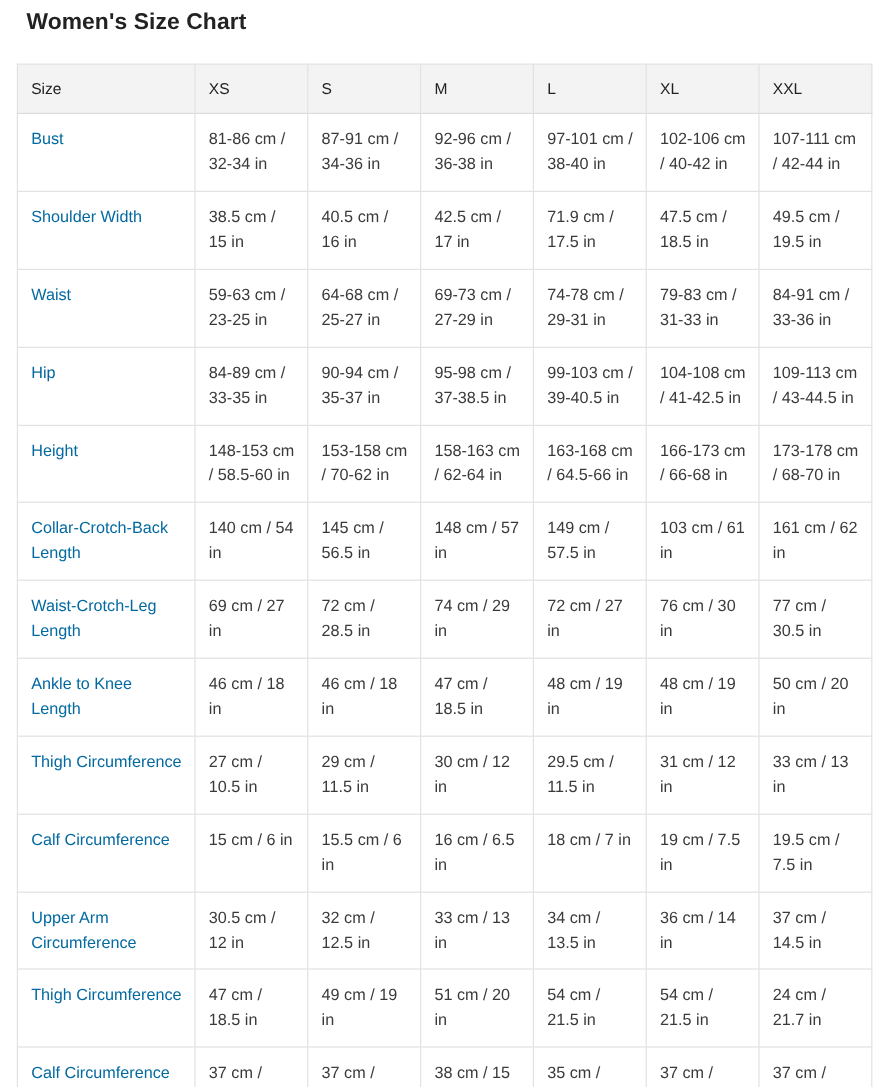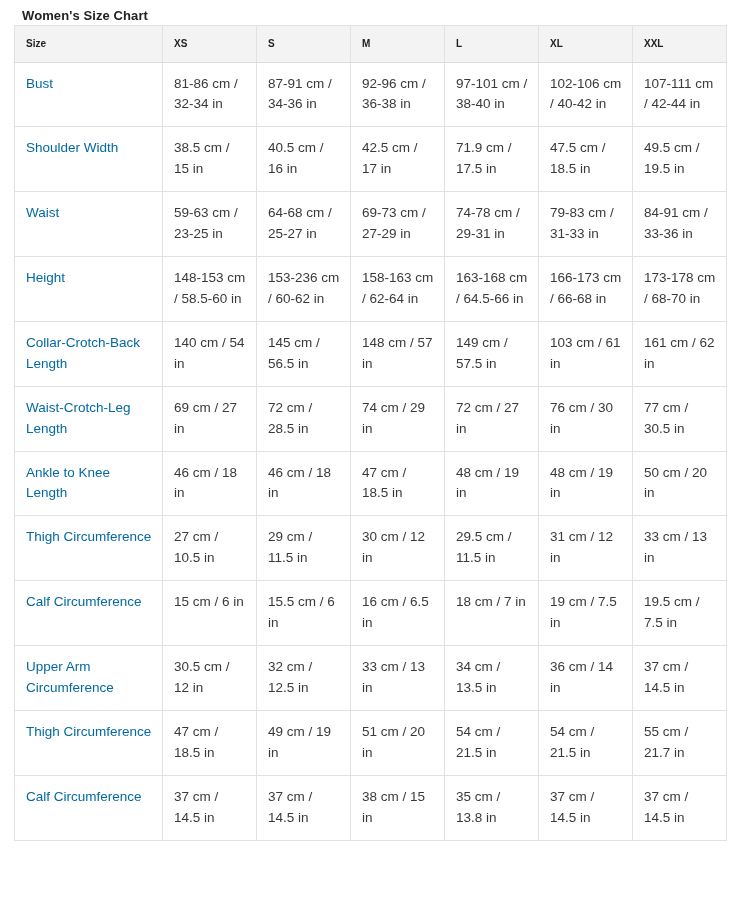--- a/index.html
+++ b/index.html
@@ -13,24 +13,24 @@
     font-family: "Liberation Sans", sans-serif;
     color: #333333;
     -webkit-font-smoothing: antialiased;
   }
   .page {
     width: 741px;
     box-sizing: border-box;
     padding: 0 14px;
   }
   .page-title {
-    font-size: 13px;
+    font-size: 19px;
     font-weight: bold;
     color: #222222;
-    margin: 8px 0 2px 8px;
+    margin: 8px 0 23px 8px;
     letter-spacing: 0.1px;
   }
   table.size-chart {
     border-collapse: collapse;
     width: 713px;
     table-layout: fixed;
     border: 1px solid #dddddd;
   }
   table.size-chart th,
   table.size-chart td {
@@ -38,23 +38,23 @@
     vertical-align: top;
     text-align: left;
     padding: 11px 10px 11px 11px;
     font-size: 13.5px;
     line-height: 1.55;
     color: #3a3a3a;
     word-wrap: break-word;
   }
   table.size-chart thead th {
     background: #f3f3f3;
-    font-weight: bold;
+    font-weight: normal;
     color: #222222;
-    font-size: 10px;
+    font-size: 13px;
     padding-top: 10px;
     padding-bottom: 10px;
     border-bottom: 1px solid #dcdcdc;
   }
   table.size-chart tbody td:first-child {
     color: #0369a1;
   }
   col.c-label { width: 148px; }
   col.c-size  { width: 94px; }
 </style>
@@ -107,23 +107,32 @@
       <tr>
         <td>Waist</td>
         <td>59-63 cm / 23-25 in</td>
         <td>64-68 cm / 25-27 in</td>
         <td>69-73 cm / 27-29 in</td>
         <td>74-78 cm / 29-31 in</td>
         <td>79-83 cm / 31-33 in</td>
         <td>84-91 cm / 33-36 in</td>
       </tr>
       <tr>
+        <td>Hip</td>
+        <td>84-89 cm / 33-35 in</td>
+        <td>90-94 cm / 35-37 in</td>
+        <td>95-98 cm / 37-38.5 in</td>
+        <td>99-103 cm / 39-40.5 in</td>
+        <td>104-108 cm / 41-42.5 in</td>
+        <td>109-113 cm / 43-44.5 in</td>
+      </tr>
+      <tr>
         <td>Height</td>
         <td>148-153 cm / 58.5-60 in</td>
-        <td>153-236 cm / 60-62 in</td>
+        <td>153-158 cm / 70-62 in</td>
         <td>158-163 cm / 62-64 in</td>
         <td>163-168 cm / 64.5-66 in</td>
         <td>166-173 cm / 66-68 in</td>
         <td>173-178 cm / 68-70 in</td>
       </tr>
       <tr>
         <td>Collar-Crotch-Back Length</td>
         <td>140 cm / 54 in</td>
         <td>145 cm / 56.5 in</td>
         <td>148 cm / 57 in</td>
@@ -176,21 +185,21 @@
         <td>36 cm / 14 in</td>
         <td>37 cm / 14.5 in</td>
       </tr>
       <tr>
         <td>Thigh Circumference</td>
         <td>47 cm / 18.5 in</td>
         <td>49 cm / 19 in</td>
         <td>51 cm / 20 in</td>
         <td>54 cm / 21.5 in</td>
         <td>54 cm / 21.5 in</td>
-        <td>55 cm / 21.7 in</td>
+        <td>24 cm / 21.7 in</td>
       </tr>
       <tr>
         <td>Calf Circumference</td>
         <td>37 cm / 14.5 in</td>
         <td>37 cm / 14.5 in</td>
         <td>38 cm / 15 in</td>
         <td>35 cm / 13.8 in</td>
         <td>37 cm / 14.5 in</td>
         <td>37 cm / 14.5 in</td>
       </tr>

